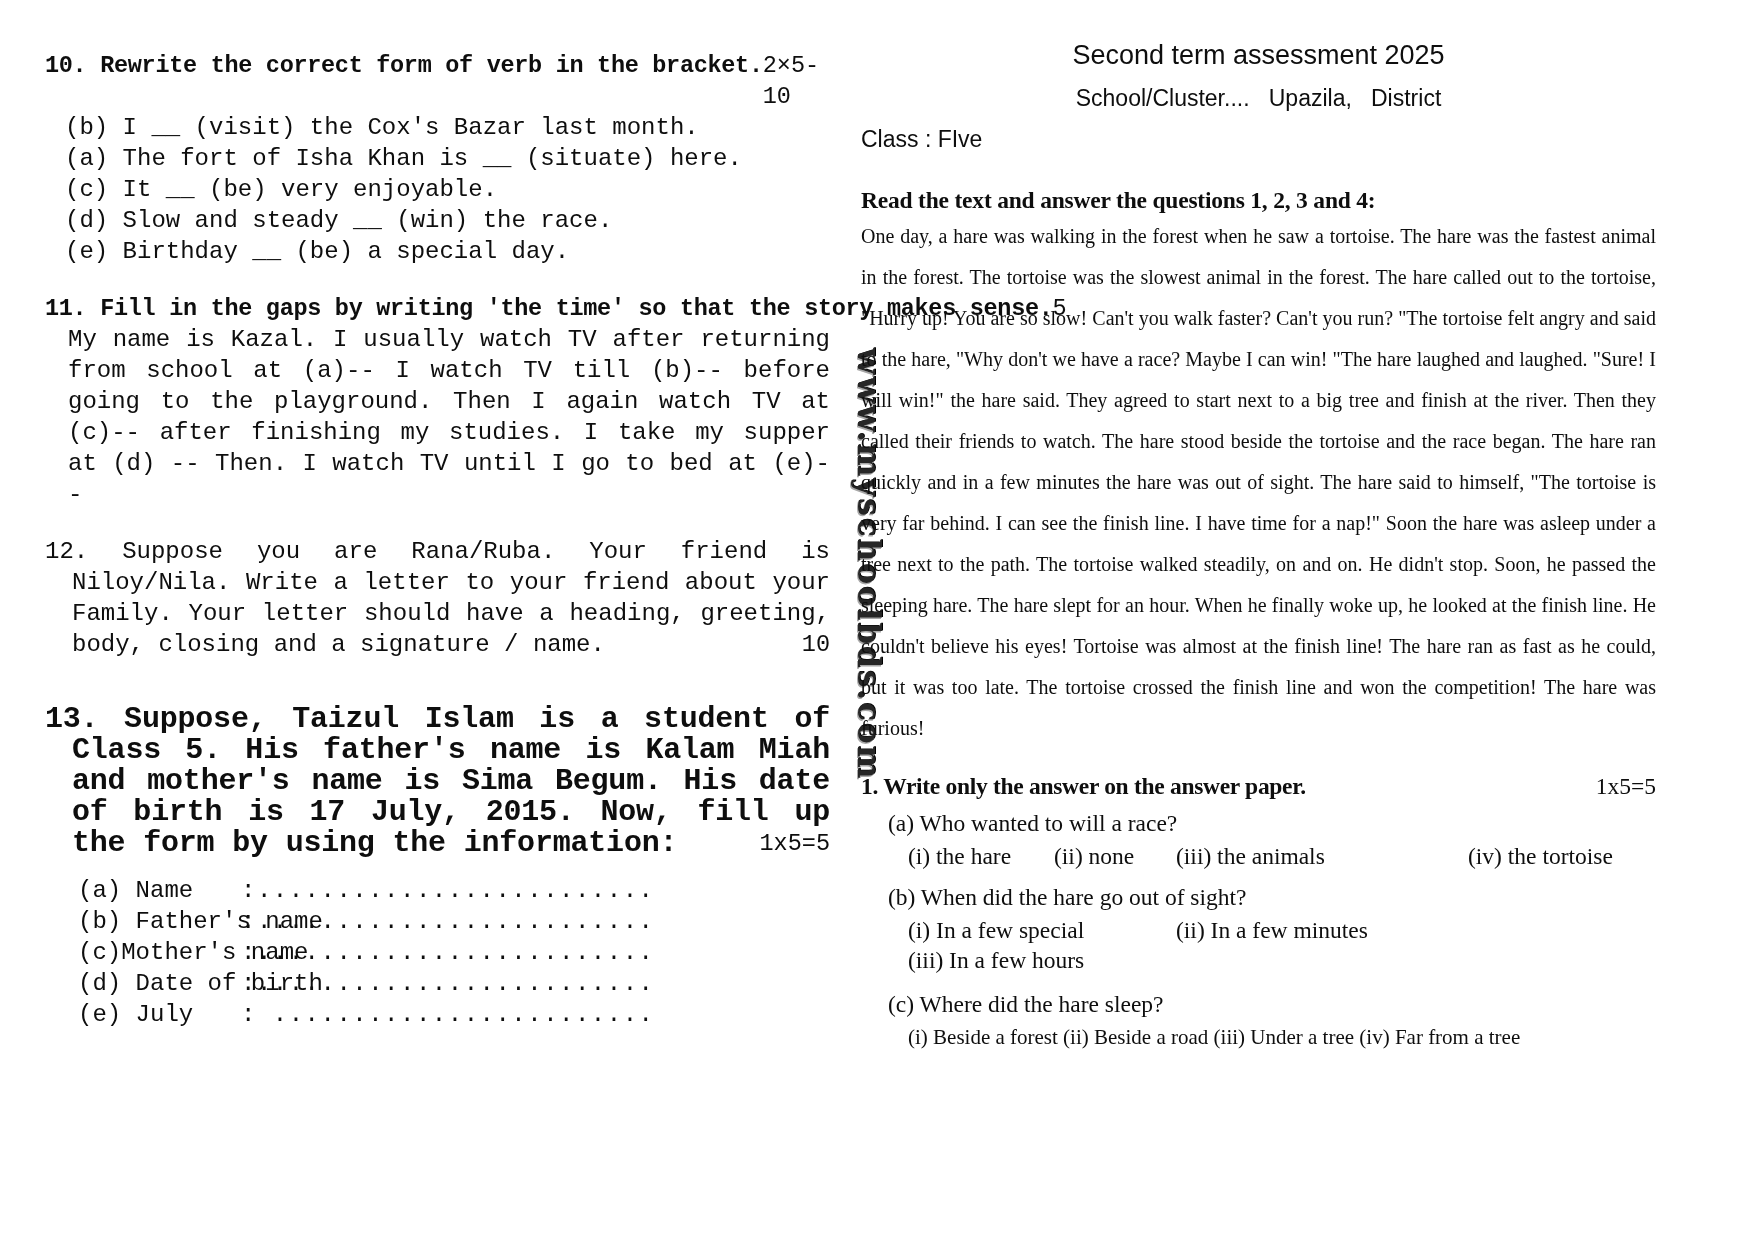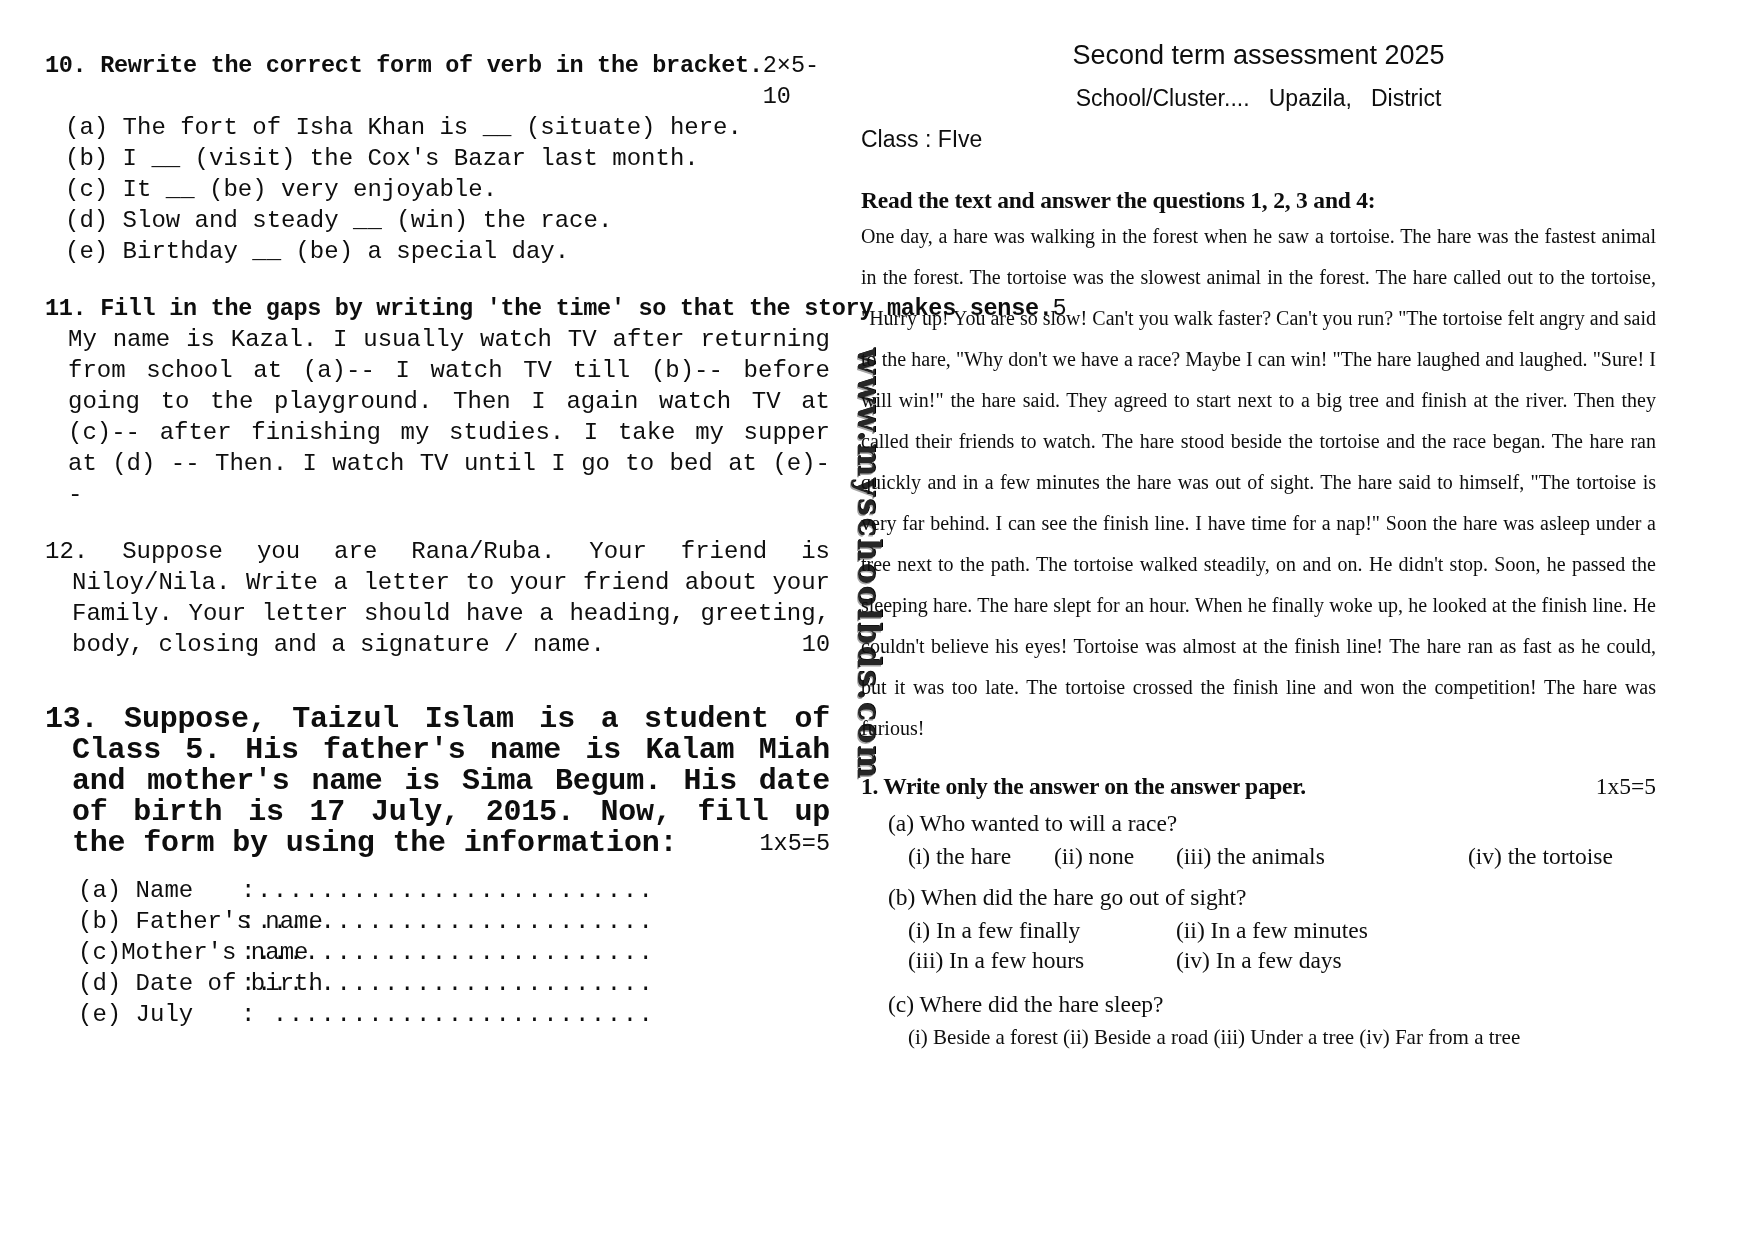--- a/index.html
+++ b/index.html
@@ -56,22 +56,22 @@
 <div class="page">
 
   <div class="col-left">
 
     <div class="qblock">
       <div class="q-head">
         <span class="head-text">10. Rewrite the correct form of verb in the bracket.</span>
         <span class="mark">2×5-10</span>
       </div>
       <div class="q-items">
+        <div>(b) I __ (visit) the Cox's Bazar last month.</div>
         <div>(a) The fort of Isha Khan is __ (situate) here.</div>
-        <div>(b) I __ (visit) the Cox's Bazar last month.</div>
         <div>(c) It __ (be) very enjoyable.</div>
         <div>(d) Slow and steady __ (win) the race.</div>
         <div>(e) Birthday __ (be) a special day.</div>
       </div>
     </div>
 
     <div class="qblock">
       <div class="q-head">
         <span class="head-text">11. Fill in the gaps by writing 'the time' so that the story makes sense.</span>
         <span class="mark bold">5</span>
@@ -134,24 +134,23 @@
       <div class="subq-q">(a) Who wanted to will a race?</div>
       <div class="opt-row4">
         <span>(i) the hare</span>
         <span>(ii) none</span>
         <span>(iii) the animals</span>
         <span>(iv) the tortoise</span>
       </div>
 
       <div class="subq-q mt8">(b) When did the hare go out of sight?</div>
       <div class="opt-row2">
-        <span>(i) In a few finally</span>
+        <span>(i) In a few special</span>
         <span>(ii) In a few minutes</span>
         <span>(iii) In a few hours</span>
-        <span>(iv) In a few days</span>
       </div>
 
       <div class="subq-q mt12">(c) Where did the hare sleep?</div>
       <div class="opt-line">(i) Beside a forest (ii) Beside a road (iii) Under a tree (iv) Far from a tree</div>
     </div>
 
   </div>
 
 </div>
 

